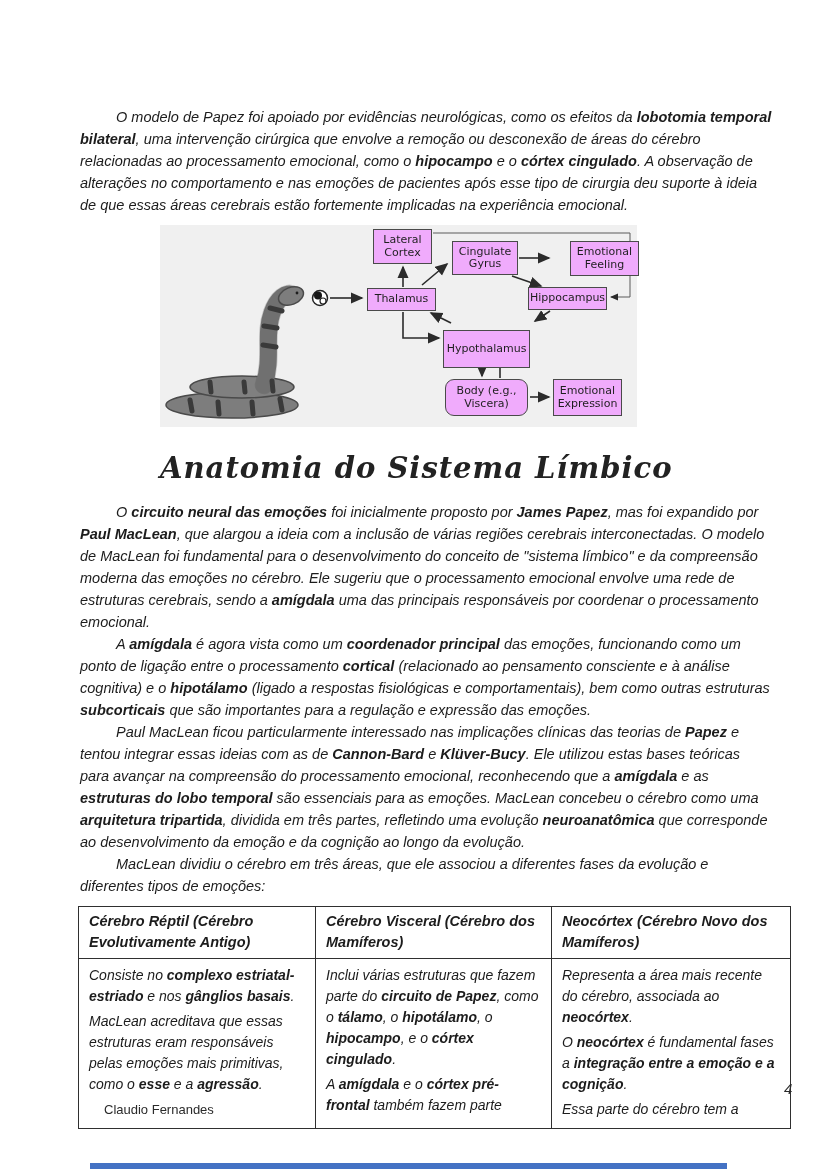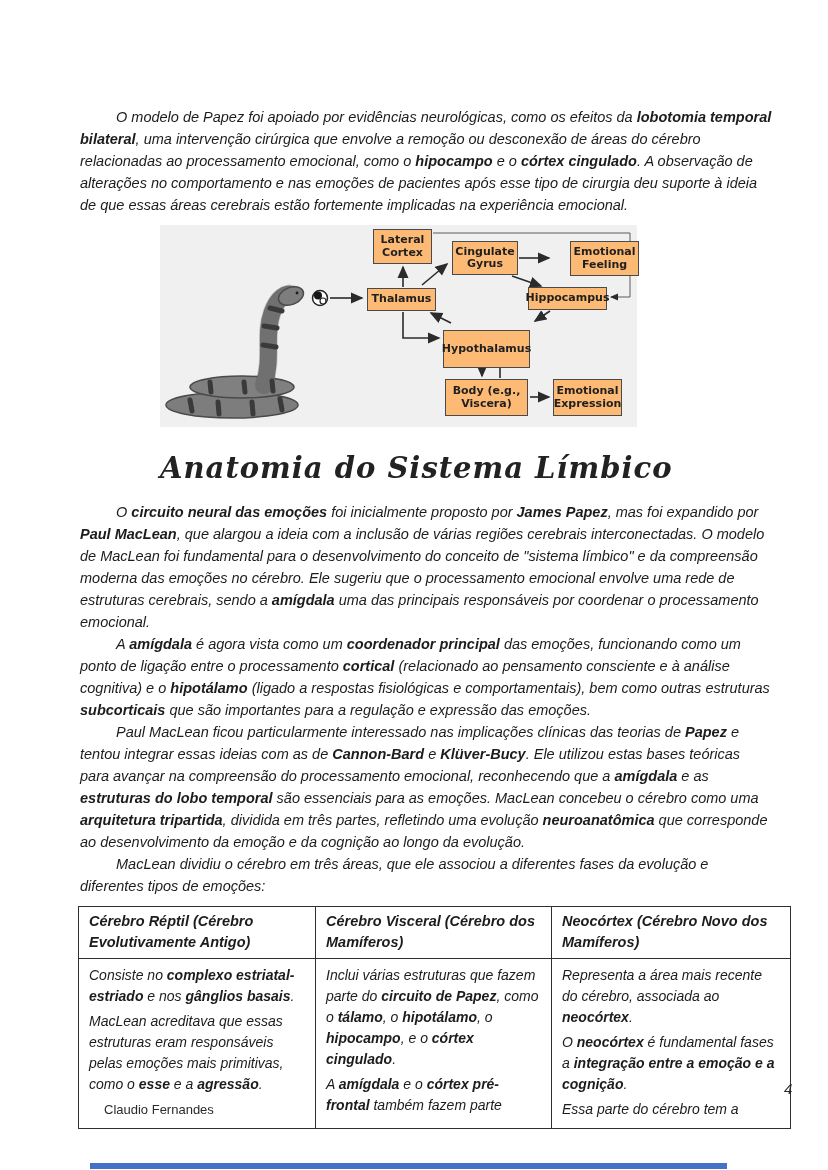--- a/index.html
+++ b/index.html
@@ -6,31 +6,31 @@
   .page { position:relative; width:828px; height:1170px; background:#ffffff; overflow:hidden;
           font-family:"Liberation Sans", sans-serif; color:#1c1c1c; }
   .content { position:absolute; left:80px; top:62px; width:692px; font-style:italic;
              font-size:14.5px; line-height:22px;margin-top:44px; }
   .content p.para { margin:0; text-indent:36px; }
   .b { font-weight:700; }
 
   
   .figure { position:relative; width:477px; height:202px; margin:9px 0 0 80px; background:#f0f0f0; }
   .figure svg { position:absolute; left:0; top:0; }
-  .fnode { position:absolute; box-sizing:border-box; background:#fdba74; border:1.5px solid #4a4a4a;
+  .fnode { position:absolute; box-sizing:border-box; background:#f0abfc; border:1.5px solid #4a4a4a;
            display:flex; align-items:center; justify-content:center; text-align:center;
-           font-family:"DejaVu Sans", sans-serif; font-style:normal; font-weight:700;
+           font-family:"DejaVu Sans", sans-serif; font-style:normal; font-weight:400;
            font-size:11px; line-height:12.5px; color:#1f1f1f; padding:1px 2px; }
   .n-lat { left:213px; top:4px;  width:59px; height:35px; }
   .n-cin { left:292px; top:16px; width:66px; height:34px; }
   .n-emf { left:410px; top:16px; width:69px; height:35px; }
   .n-tha { left:207px; top:63px; width:69px; height:23px; }
   .n-hip { left:368px; top:62px; width:79px; height:23px; }
   .n-hyp { left:283px; top:105px; width:87px; height:38px; }
-  .n-bod { left:285px; top:154px; width:83px; height:37px; }
+  .n-bod { left:285px; top:154px; width:83px; height:37px;border-radius:9px; }
   .n-eme { left:393px; top:154px; width:69px; height:37px; }
 
   
   .script-heading { margin:20px 0 12px 80px; font-family:"DejaVu Serif", serif; font-style:italic;
                     font-weight:700; font-size:29px; line-height:42px; letter-spacing:1px; color:#222; }
 
   
   table.btable { border-collapse:collapse; table-layout:fixed; width:712px; margin:9px 0 0 -2px; }
   .btable th, .btable td { border:1.6px solid #2f2f2f; vertical-align:top; text-align:left; }
   .btable th { width:237px; padding:4px 10px 5px; font-size:14.5px; line-height:21px; font-weight:700; font-style:italic; }

